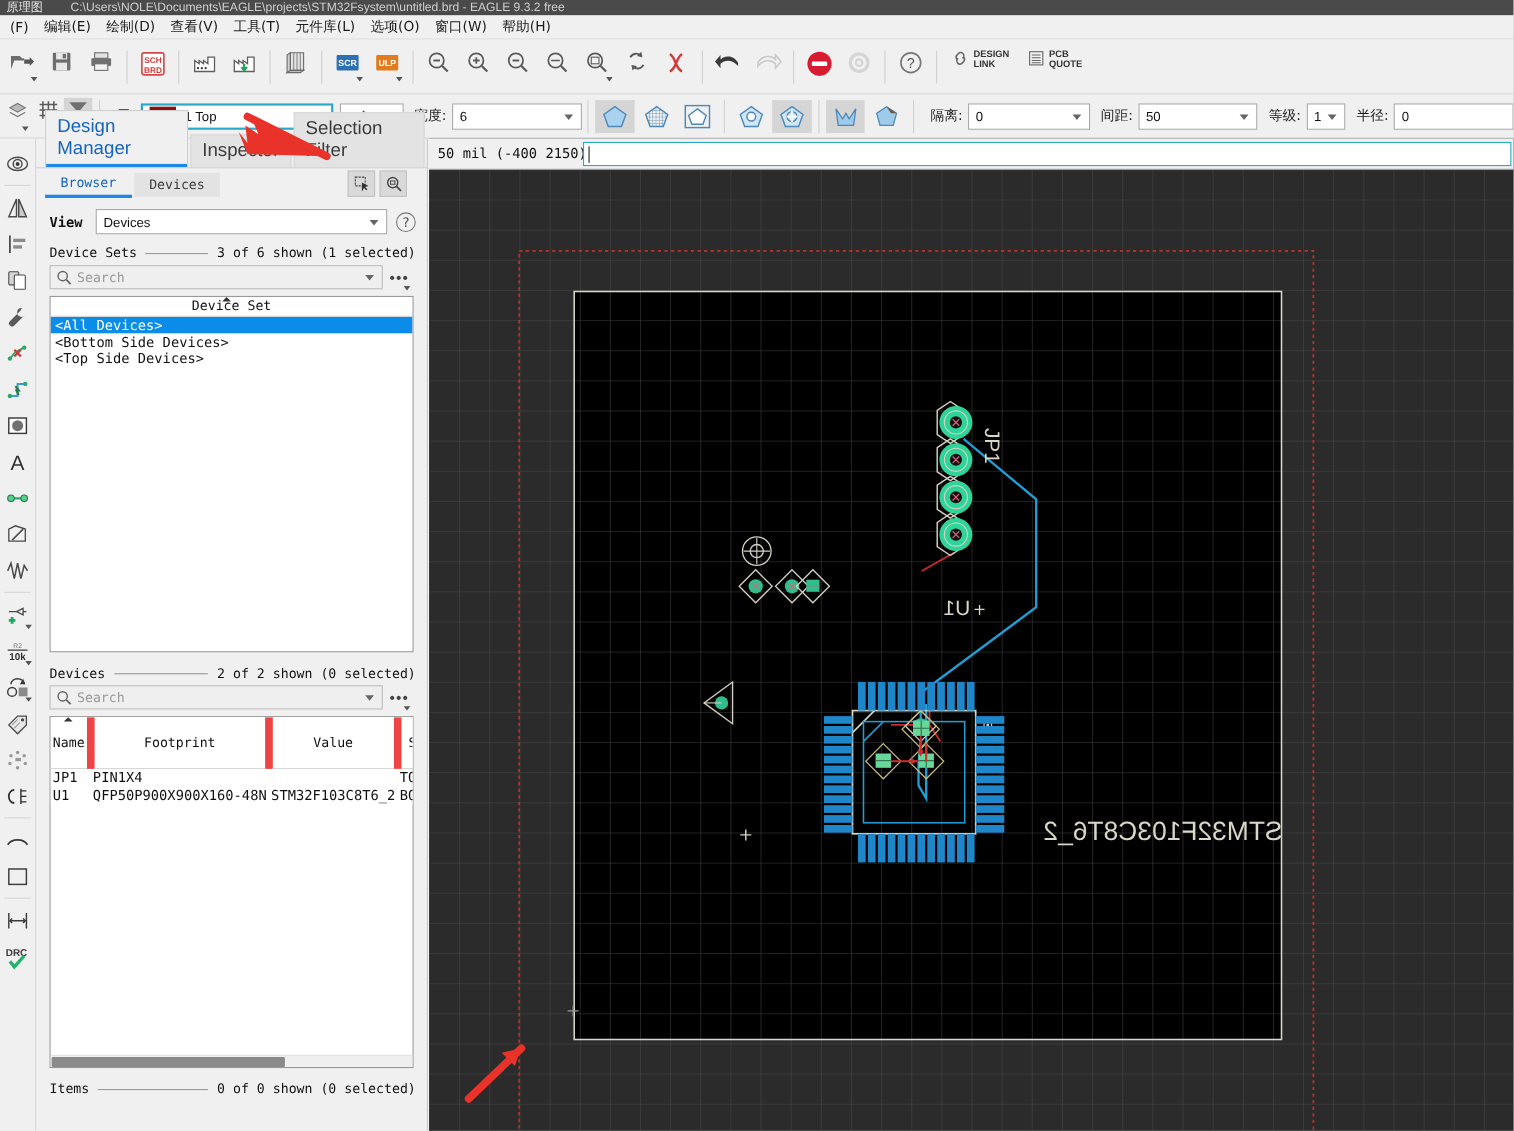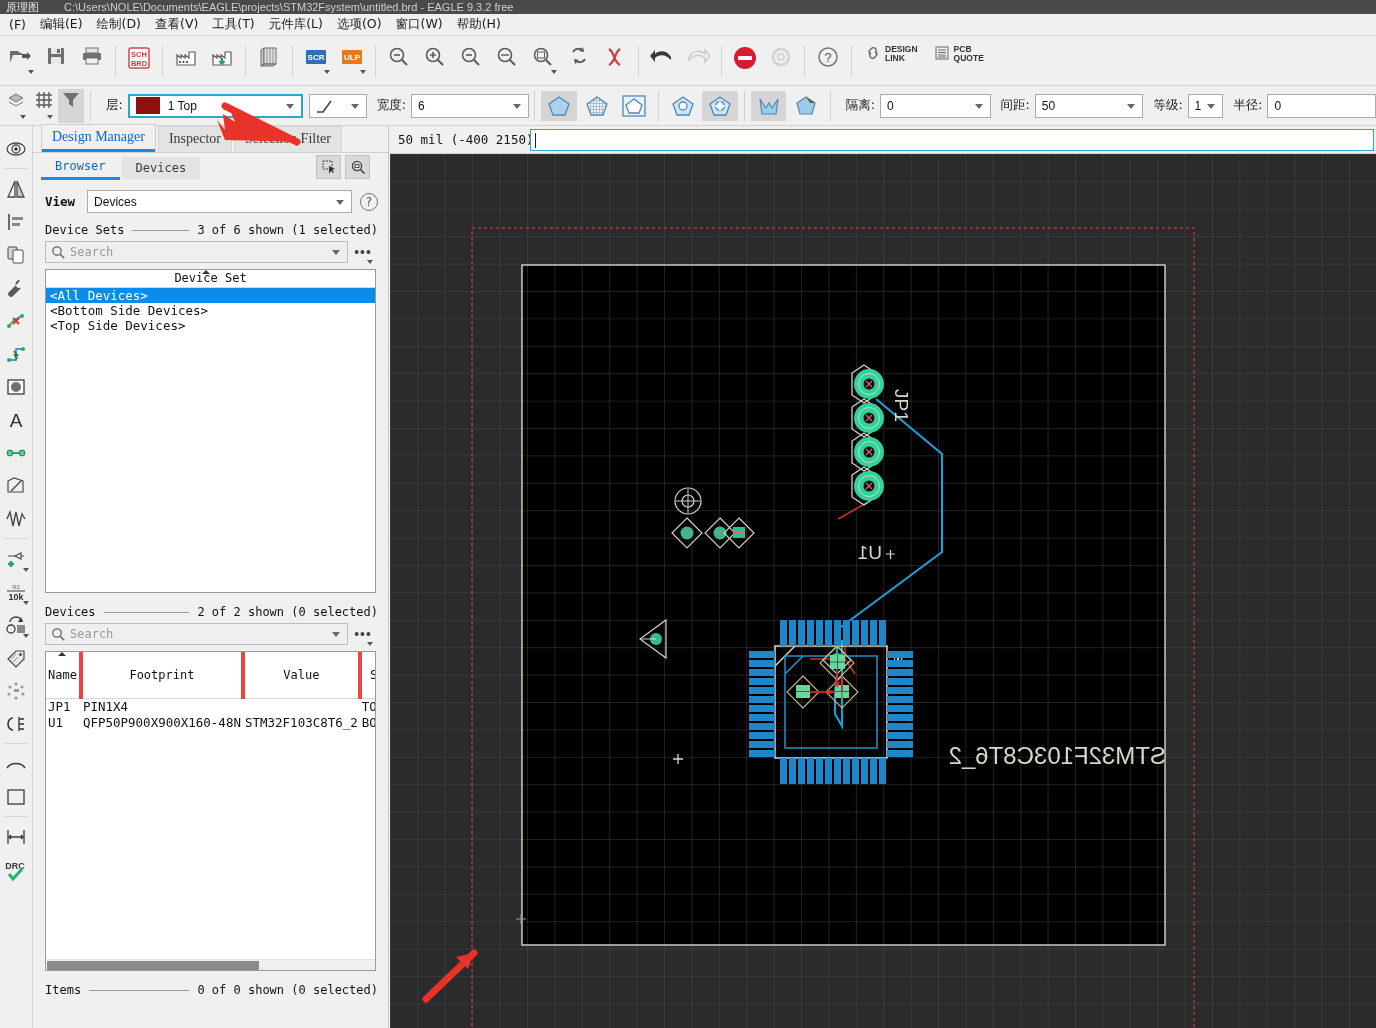--- a/index.html
+++ b/index.html
@@ -95,22 +95,22 @@
   }
   .lt-sep { height: 1px; background: #d6d6d6; margin: 3px 4px; }
 
   
   .panel {
     position: absolute; left: 33px; top: 126px; width: 356px; height: 902px;
     background: #f0f0f0; border-right: 1px solid #c8c8c8;
   }
   .ptabs { display: flex; height: 26px; align-items: flex-end; padding-left: 8px; }
   .ptab {
-    font-size: 14px; padding: 4px 10px 5px 10px; color: #3b3b3b;
-    font-family: Liberation Serif, serif; cursor: default;
+    font-size: 17px; padding: 4px 10px 5px 10px; color: #3b3b3b;
+    font-family: Liberation Sans, sans-serif; cursor: default;
     background: #e3e3e3; margin-right: 2px; border: 1px solid #d6d6d6;
     border-bottom: none;
   }
   .ptab.active { color: #1565c0; background: #f0f0f0; border-color: #cfcfcf; }
   .ptab.active::after {
     content: ""; display: block; height: 3px; background: #1e88e5;
     margin: 4px -10px -5px -10px;
   }
   .subtabrow {
     display: flex; align-items: center; height: 30px;
@@ -183,21 +183,21 @@
   .lb-item {
     font-family: "DejaVu Sans Mono", monospace; font-size: 12.5px;
     padding: 0 0 0 4px; color: #111; line-height: 15px; cursor: default;
   }
   .lb-item.sel { background: #0b8ce9; color: #fff; }
 
   .grid-table { width: 100%; border-collapse: collapse; background: #fff; }
   .grid-table th {
     font-family: "DejaVu Sans Mono", monospace; font-size: 12px;
     font-weight: normal; color: #111; background: #fff; padding: 16px 2px;
-    border-right: 4px solid #ef4444; border-bottom: 1px solid #d6d6d6;
+    border-right: 7px solid #ef4444; border-bottom: 1px solid #d6d6d6;
     position: relative; height: 16px;
   }
   .grid-table th .sortcaret {
     position: absolute; left: 50%; top: 0px; margin-left: -4px;
     width: 0; height: 0; border-left: 4px solid transparent;
     border-right: 4px solid transparent; border-bottom: 4px solid #333;
   }
   .grid-table td {
     font-family: "DejaVu Sans Mono", monospace; font-size: 12.5px;
     color: #111; padding: 0 2px; height: 16px; white-space: nowrap;

